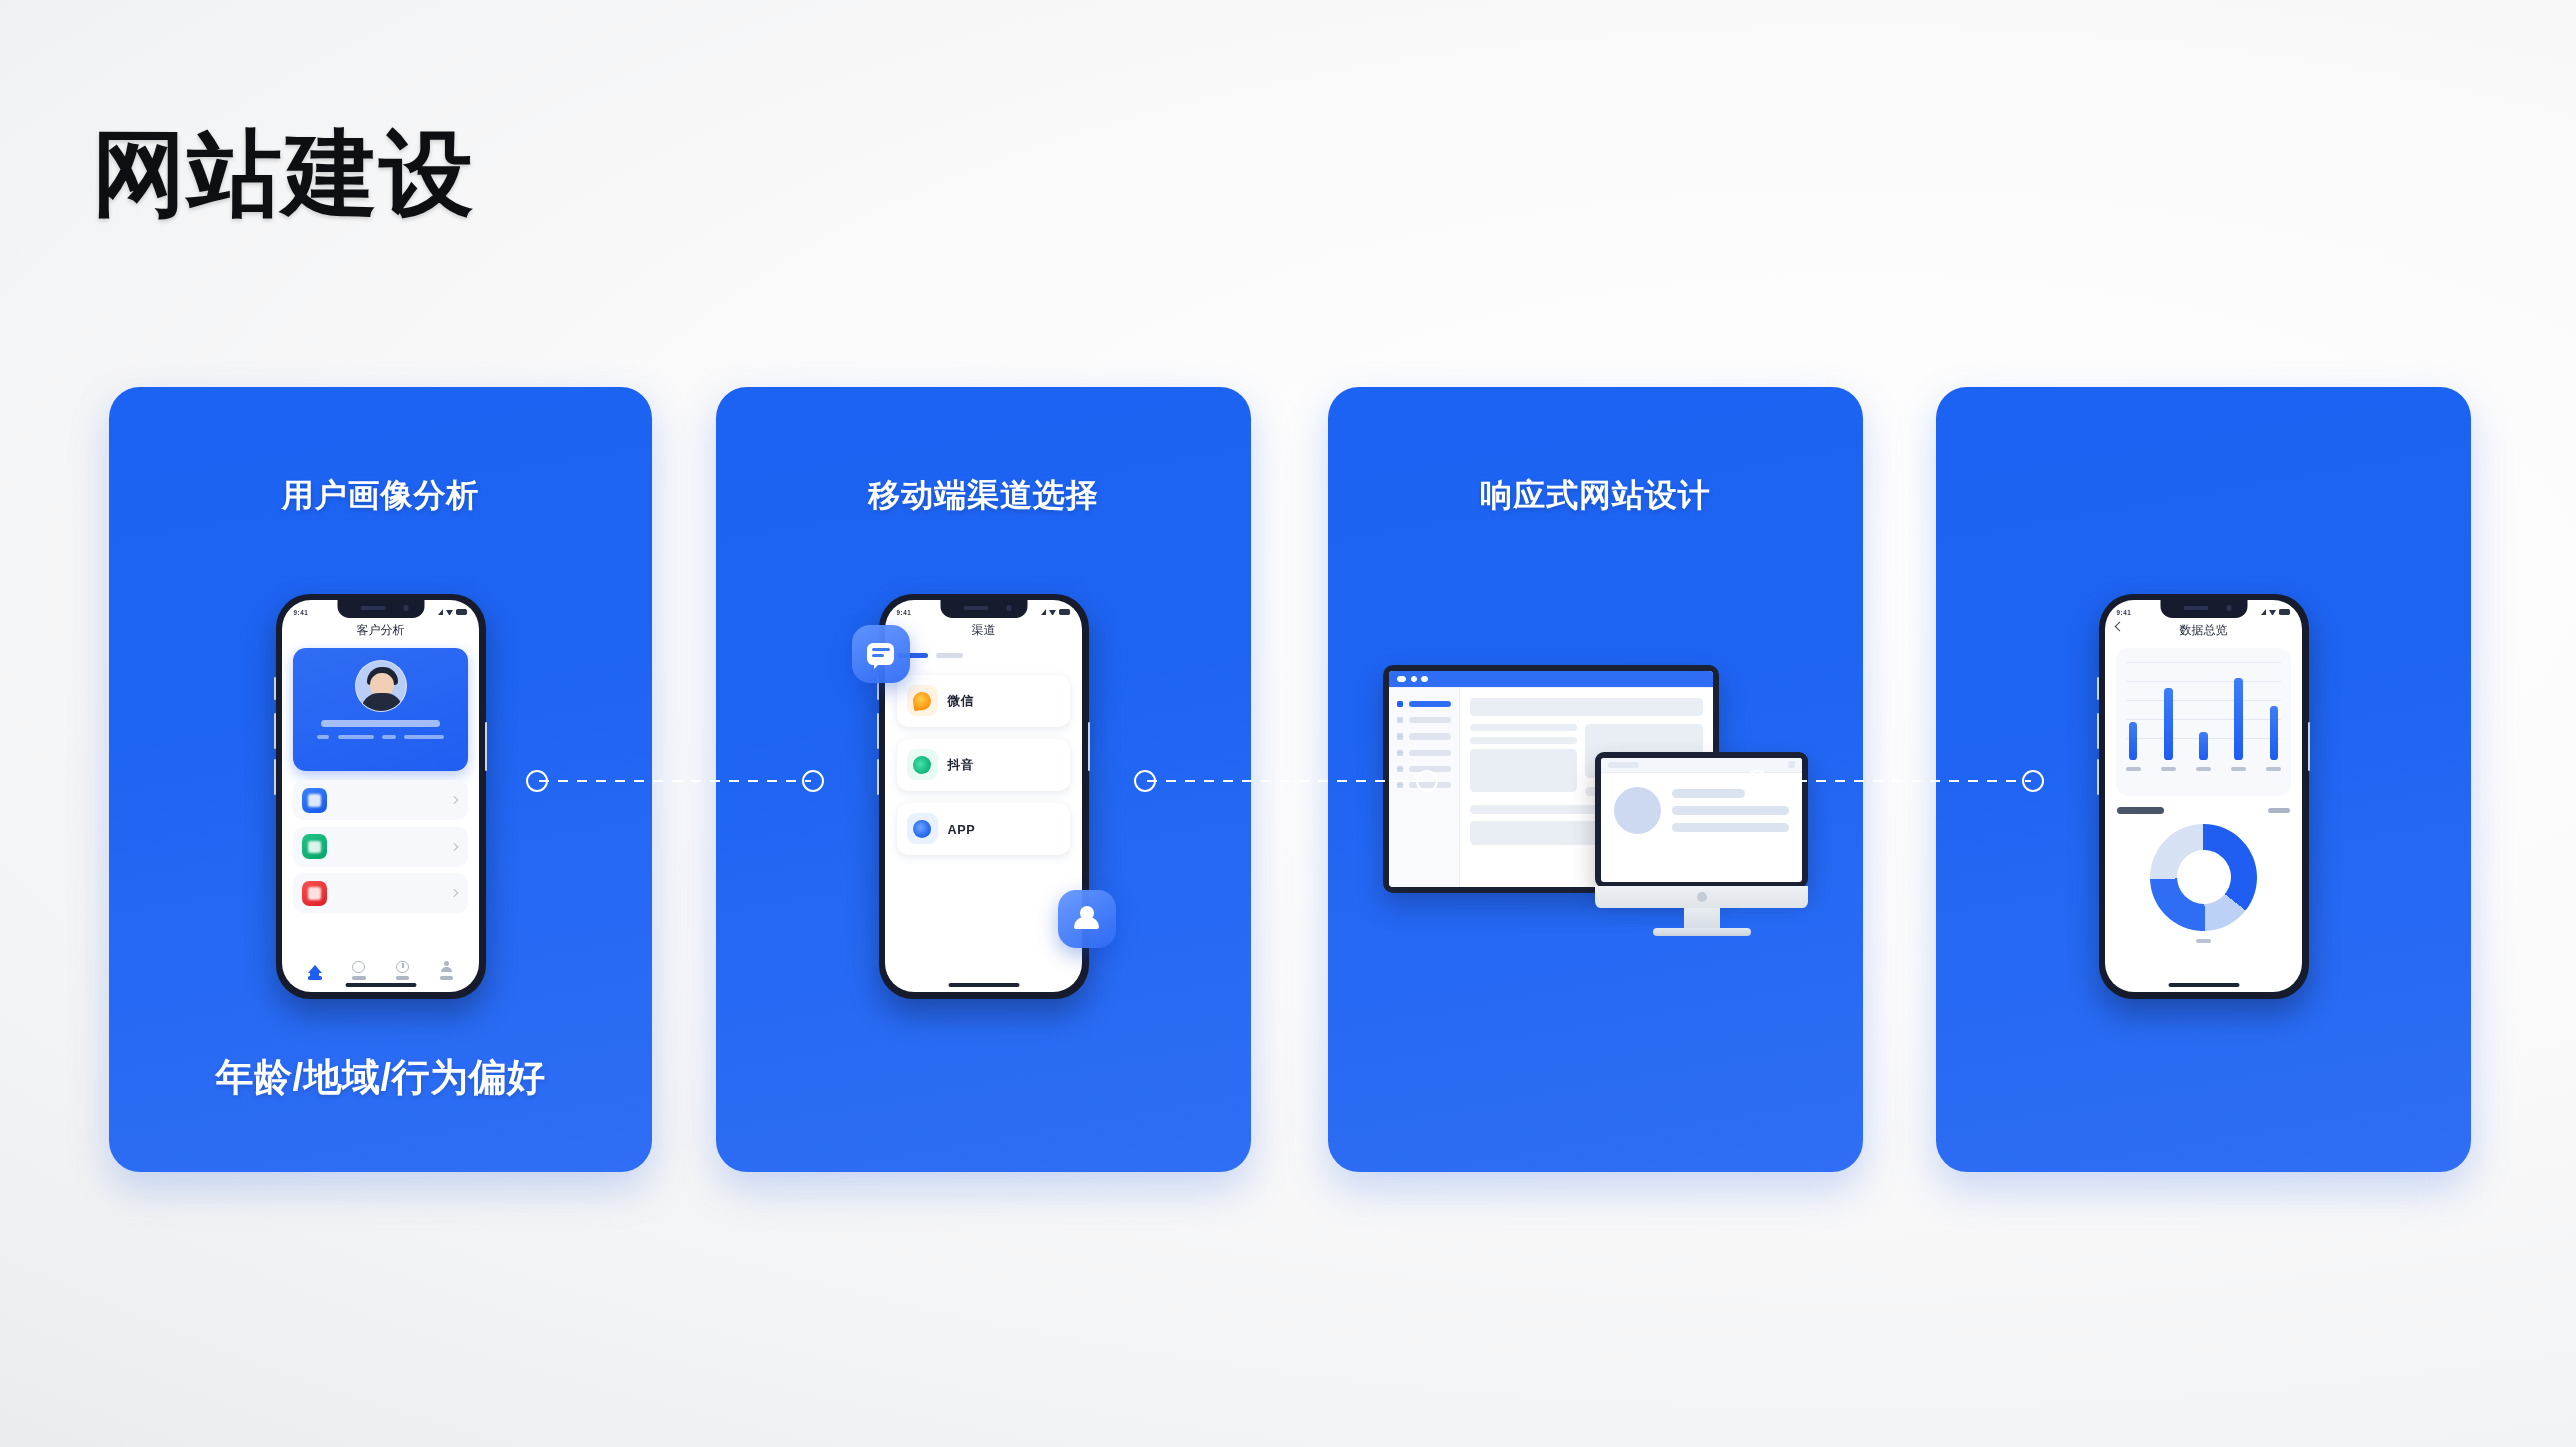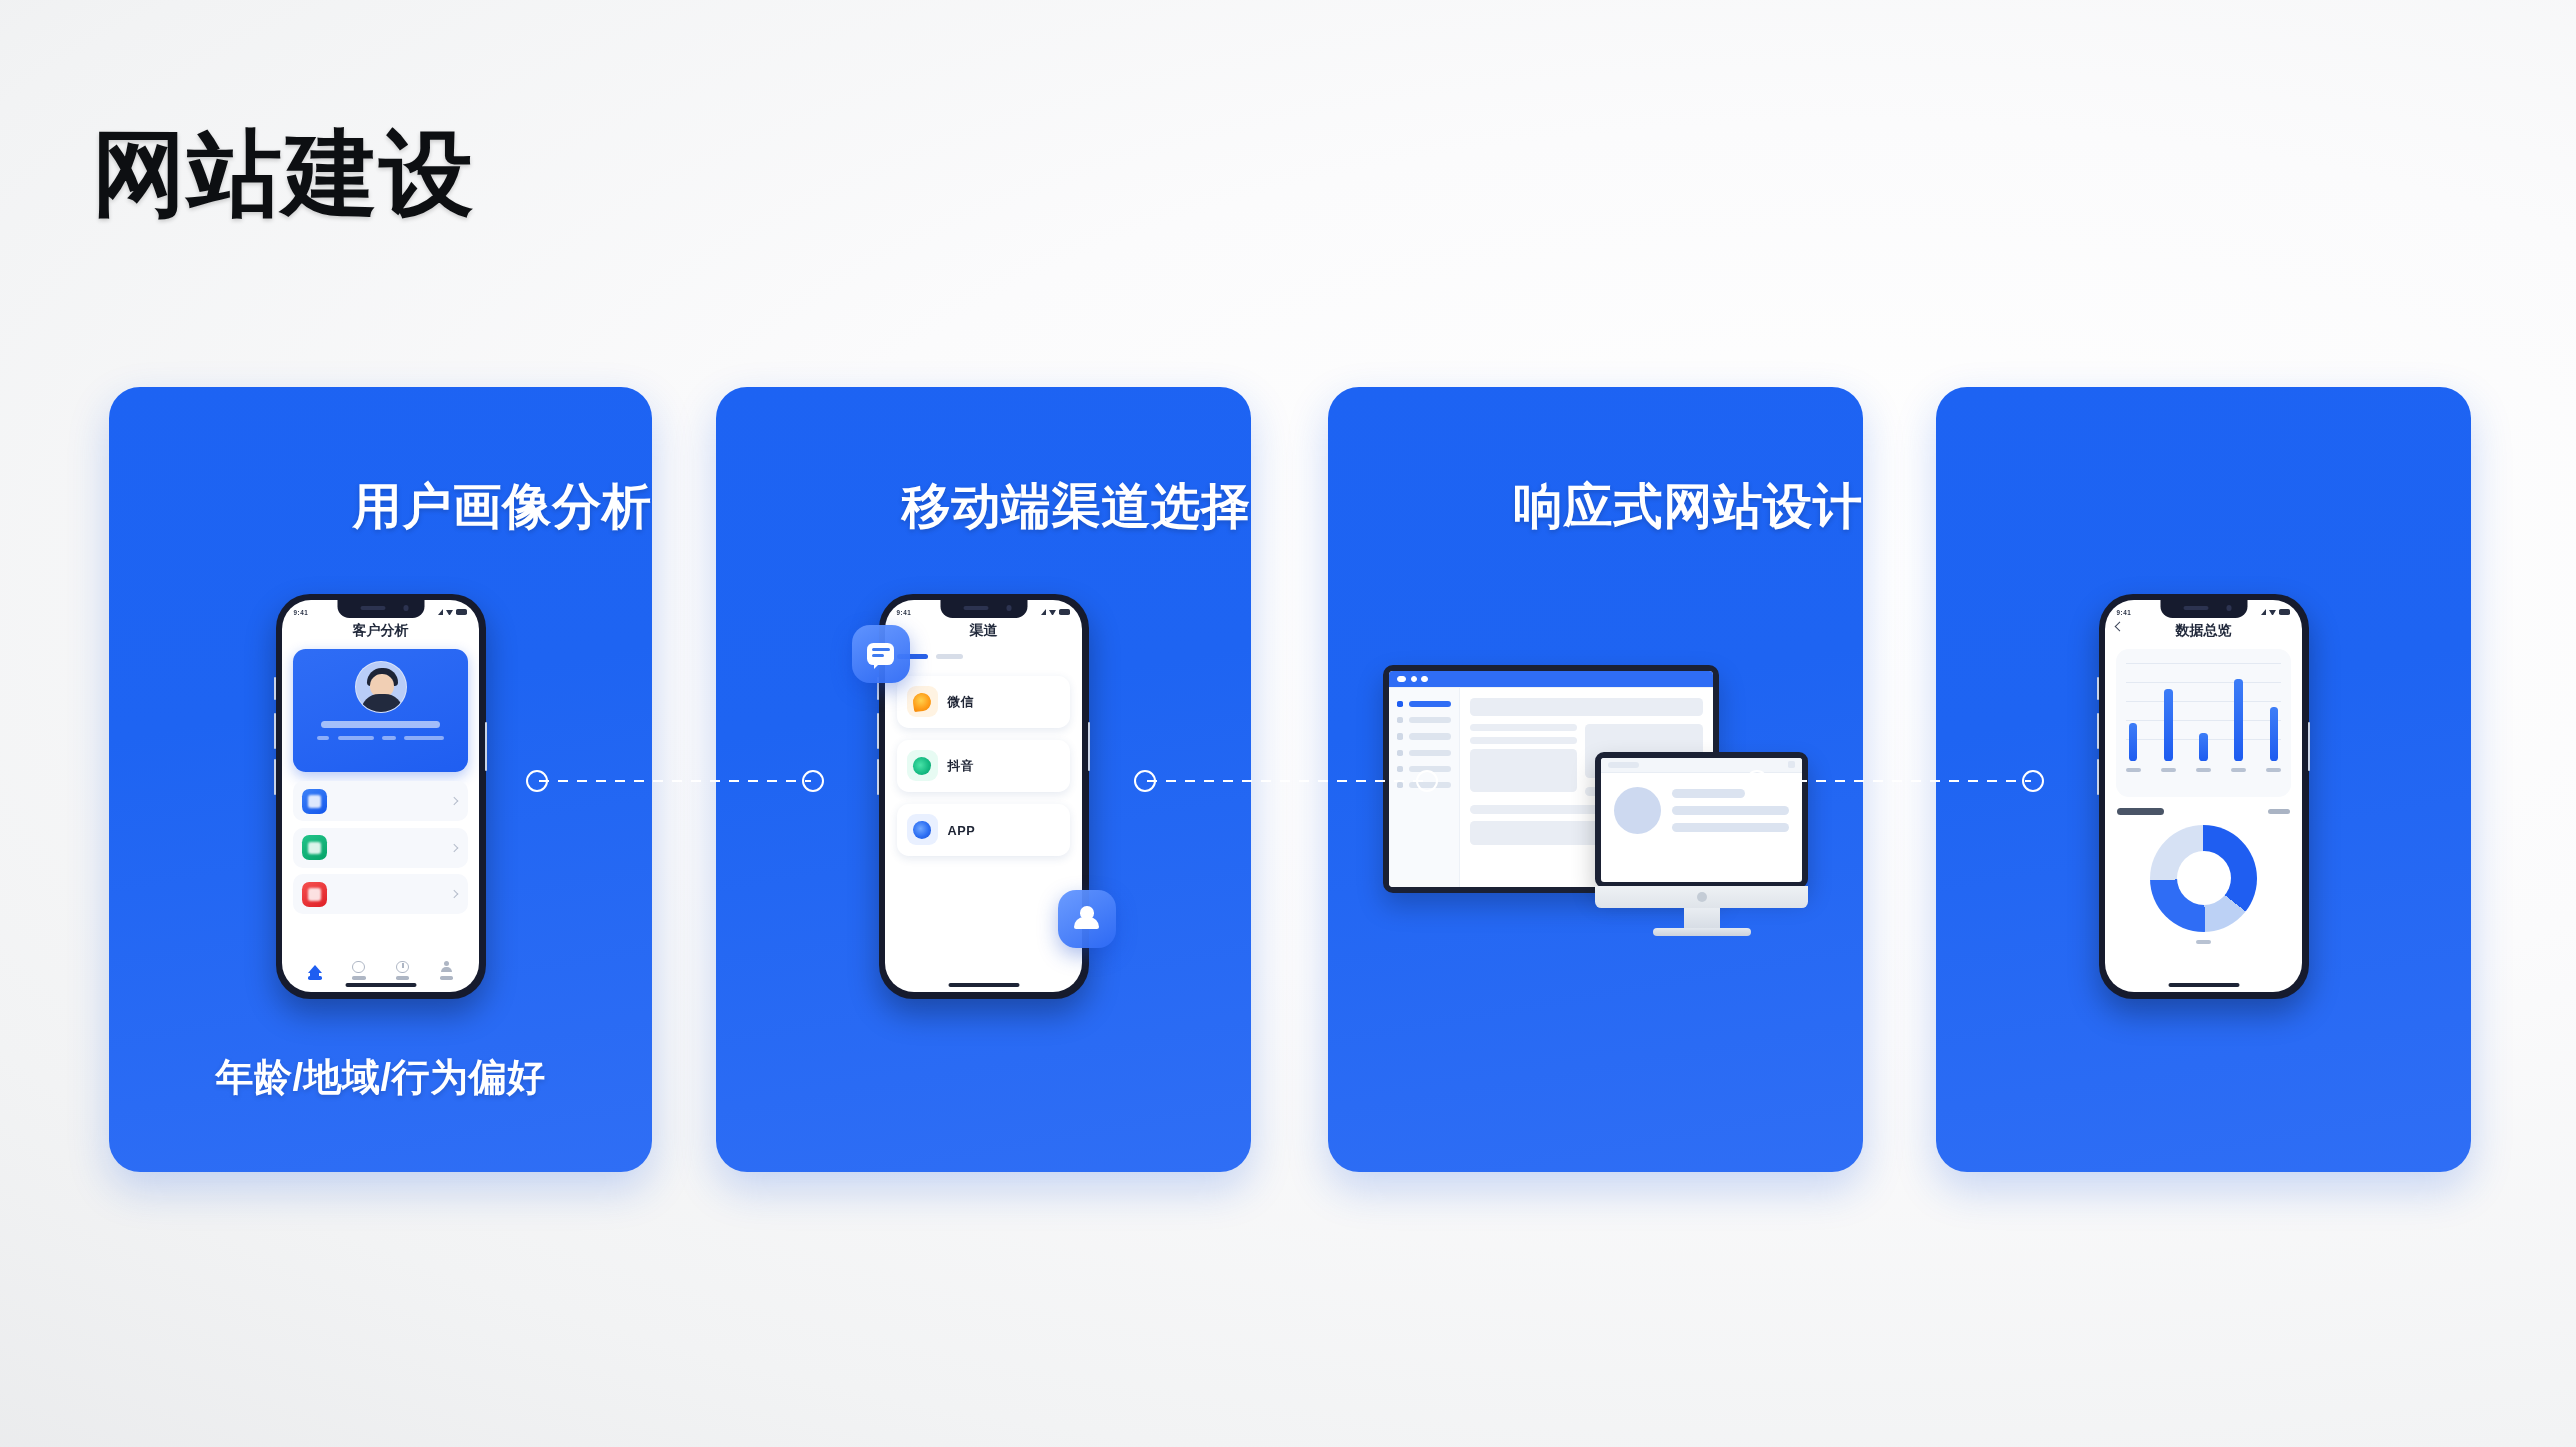--- a/index.html
+++ b/index.html
@@ -58,23 +58,23 @@
   .card-1 { left: 109px;  width: 543px; }
   .card-2 { left: 716px;  width: 535px; }
   .card-3 { left: 1328px; width: 535px; }
   .card-4 { left: 1936px; width: 535px; }
 
   .card-title {
     position: absolute;
     top: 87px;
     left: 0;
     width: 100%;
-    text-align: right;
+    text-align: center;
     color: #ffffff;
-    font-size: 49px;
+    font-size: 32px;
     font-weight: 700;
     letter-spacing: 0.9px;
     text-shadow: 0 1.8px 5.4px rgba(0,0,0,0.18);
   }
 
   .card-caption {
     position: absolute;
     bottom: 69px;
     left: 0;
     width: 100%;
@@ -171,22 +171,22 @@
   }
   .sb-right { display: flex; align-items: center; gap: 2.7px; }
   .sig { width: 0; height: 0; border-left: 5.4px solid transparent;
          border-bottom: 6.3px solid #2a3246; }
   .wifi { width: 7.2px; height: 0; border-left: 3.6px solid transparent;
           border-right: 3.6px solid transparent; border-top: 5.4px solid #2a3246; }
   .batt { width: 11.8px; height: 6.3px; border-radius: 1.8px; background: #2a3246; }
 
   .app-title {
     text-align: center;
-    font-size: 14px;
-    font-weight: 700;
+    font-size: 12px;
+    font-weight: 400;
     color: #222a3c;
     margin-top: 2.7px;
     position: relative;
     filter: blur(0.4px);
   }
   .back-chevron {
     position: absolute;
     left: 11px; top: 0.9px;
     width: 7.2px; height: 7.2px;
     border-left: 1.8px solid #3a4357;

